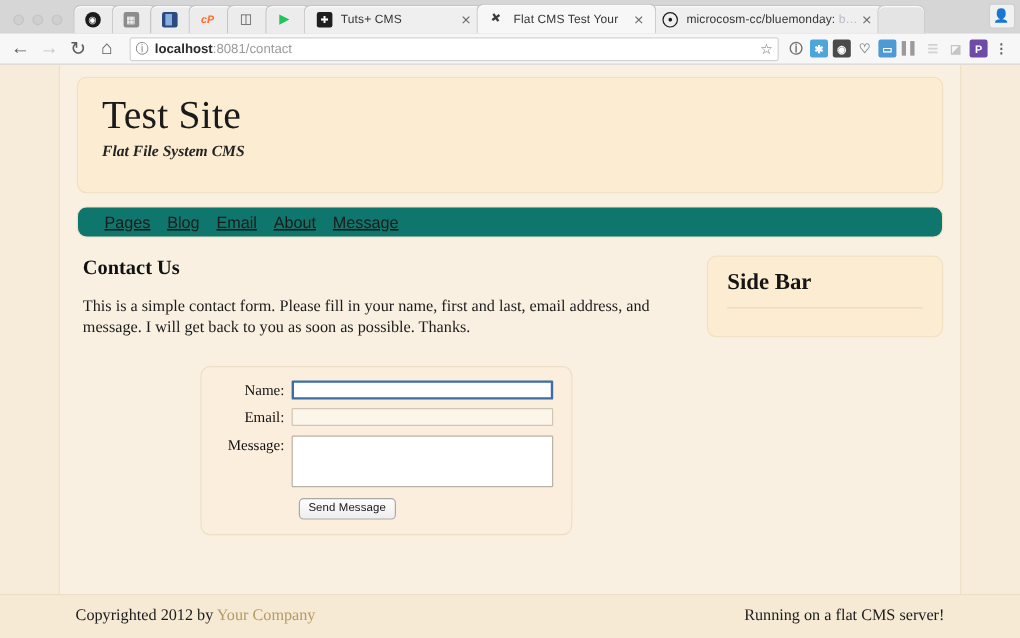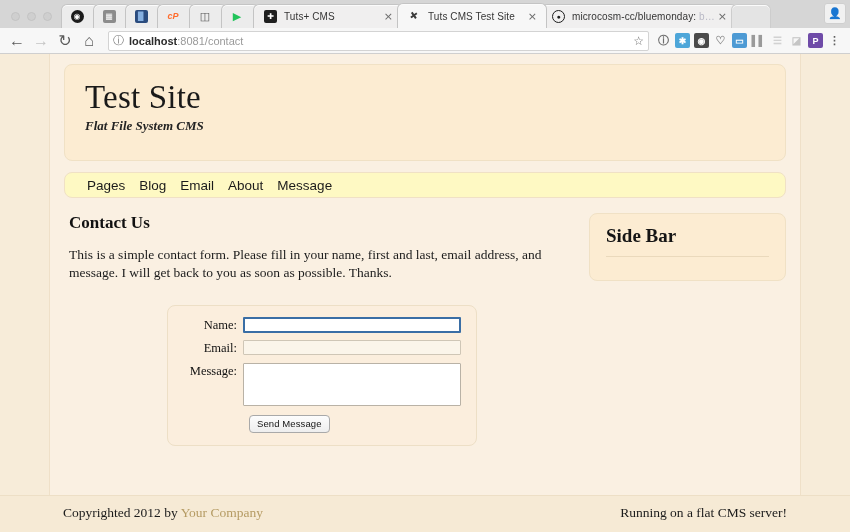--- a/index.html
+++ b/index.html
@@ -159,28 +159,29 @@
     font-family: "Liberation Serif", serif;
     font-style: italic;
     font-weight: bold;
     font-size: 13px;
     color: #232323;
     margin-top: 1px;
   }
 
   .nav {
     margin-top: 11px;
-    background: #fef9c3;
+    background: #0f766e;
     border: 1px solid #f0e1c5;
     border-radius: 8px;
     height: 26px;
     display: flex;
     align-items: center;
     padding-left: 22px;
     gap: 14px;
+    text-decoration: underline;
   }
   .nav a {
     font-family: "Liberation Sans", sans-serif;
     font-size: 13.5px;
     color: #1b1b1b;
     text-decoration: none;
     white-space: nowrap;
   }
 
   .body-row { display: flex; margin-top: 15px; }
@@ -346,21 +347,21 @@
         <span class="fav-sq" style="background:#1f1f1f;color:#fff;font-size:8px;">✚</span>
       </span>
       <span class="tab-title">Tuts+ CMS</span>
       <span class="tab-close">×</span>
     </div>
 
     <div class="tab named active">
       <span class="tab-fav">
         <span style="color:#3a3a3a;font-size:10px;transform:rotate(-35deg);display:block;">✚</span>
       </span>
-      <span class="tab-title">Tuts CMS Test Site</span>
+      <span class="tab-title">Flat CMS Test Your</span>
       <span class="tab-close">×</span>
     </div>
 
     <div class="tab named" style="min-width:160px;">
       <span class="tab-fav">
         <span class="fav-circle" style="border:1.5px solid #1b1b1b;color:#1b1b1b;font-size:7px;">●</span>
       </span>
       <span class="tab-title"><span>microcosm-cc/bluemonday:</span><span class="dim"> b…</span></span>
       <span class="tab-close">×</span>
     </div>

